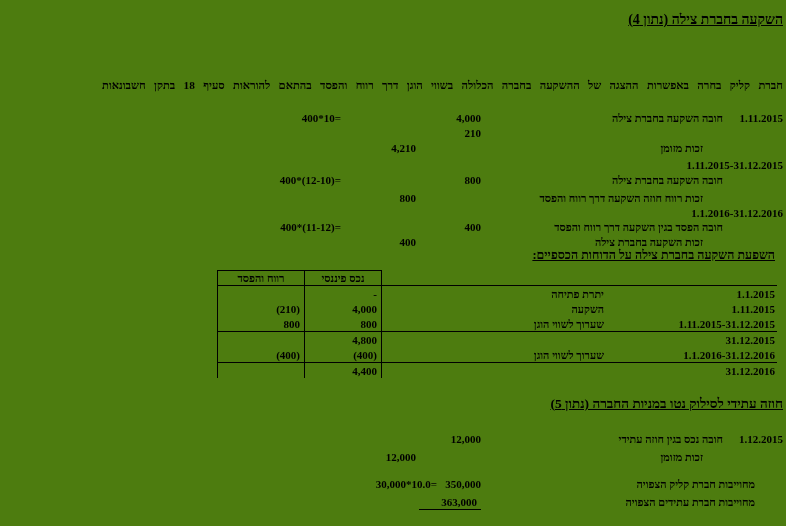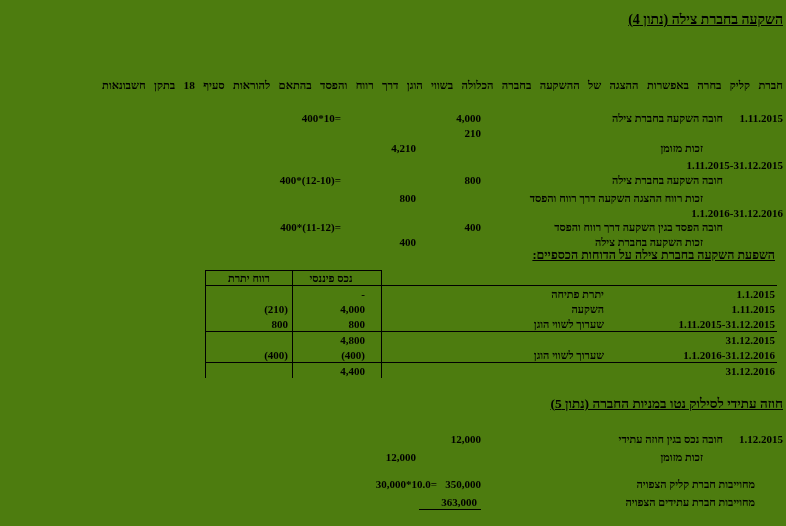--- a/index.html
+++ b/index.html
@@ -40,21 +40,21 @@
 
   .j1r0{top:96px}.j1r1{top:111px}.j1r2{top:126px}.j1r3{top:143px}.j1r4{top:158px}
   .j1r5{top:176px}.j1r6{top:191px}.j1r7{top:205px}.j1r8{top:220px}
   .s2r0{top:417px}.s2r1{top:435px}.s2r2{top:462px}.s2r3{top:480px}.s2r4{top:499px}
 
   
   .fx-table{position:absolute;top:270px;right:9px;border-collapse:collapse;table-layout:fixed;font-size:11px;}
   .fx-table th,.fx-table td{padding:1px 3px;height:13px;text-align:right;font-weight:bold;white-space:nowrap;overflow:hidden;}
   .fx-table .c-date{width:131px;padding-left:0;padding-right:2px;}
   .fx-table .c-desc{width:222px;padding-right:40px;padding-left:0;}
-  .fx-table .c-fin{width:68px;padding-left:4px;padding-right:16px;}
+  .fx-table .c-fin{width:68px;padding-left:4px;padding-right:4px;}
   .fx-table .c-pl{width:78px;padding-left:4px;padding-right:4px;}
   .fx-table thead th{border-bottom:1px solid #000;height:11px;}
   .fx-table thead .c-fin,.fx-table thead .c-pl{border-top:1px solid #000;text-align:center;}
   .fx-table .c-pl{border-left:1px solid #000;border-right:1px solid #000;}
   .fx-table .c-fin{border-right:1px solid #000;}
   .fx-table tr.sep td{border-bottom:1px solid #000;}
 </style>
 </head>
 <body>
 
@@ -81,21 +81,21 @@
   </div>
   <div class="jrow j1r3">
     <span class="cell date num">1.11.2015-31.12.2015</span>
   </div>
   <div class="jrow j1r4">
     <span class="cell desc">חובה השקעה בחברת צילה</span>
     <span class="cell debit num">800</span>
     <span class="cell formula num">400*(12-10)=</span>
   </div>
   <div class="jrow j1r5 indent">
-    <span class="cell desc">זכות רווח ההצגה השקעה דרך רווח והפסד</span>
+    <span class="cell desc">זכות רווח חוזה השקעה דרך רווח והפסד</span>
     <span class="cell credit num">800</span>
   </div>
   <div class="jrow j1r6">
     <span class="cell date num">1.1.2016-31.12.2016</span>
   </div>
   <div class="jrow j1r7">
     <span class="cell desc">חובה הפסד בגין השקעה דרך רווח והפסד</span>
     <span class="cell debit num">400</span>
     <span class="cell formula num">400*(11-12)=</span>
   </div>
@@ -105,21 +105,21 @@
   </div>
 
   <div class="h2">השפעת השקעה בחברת צילה על הדוחות הכספיים:</div>
 
   <table class="fx-table">
     <thead>
       <tr>
         <th class="c-date"></th>
         <th class="c-desc"></th>
         <th class="c-fin">נכס פיננסי</th>
-        <th class="c-pl">רווח יתרת</th>
+        <th class="c-pl">רווח והפסד</th>
       </tr>
     </thead>
     <tbody>
       <tr>
         <td class="c-date"><span class="num">1.1.2015</span></td>
         <td class="c-desc">יתרת פתיחה</td>
         <td class="c-fin"><span class="num">-</span></td>
         <td class="c-pl"><span class="num"></span></td>
       </tr>
       <tr>

